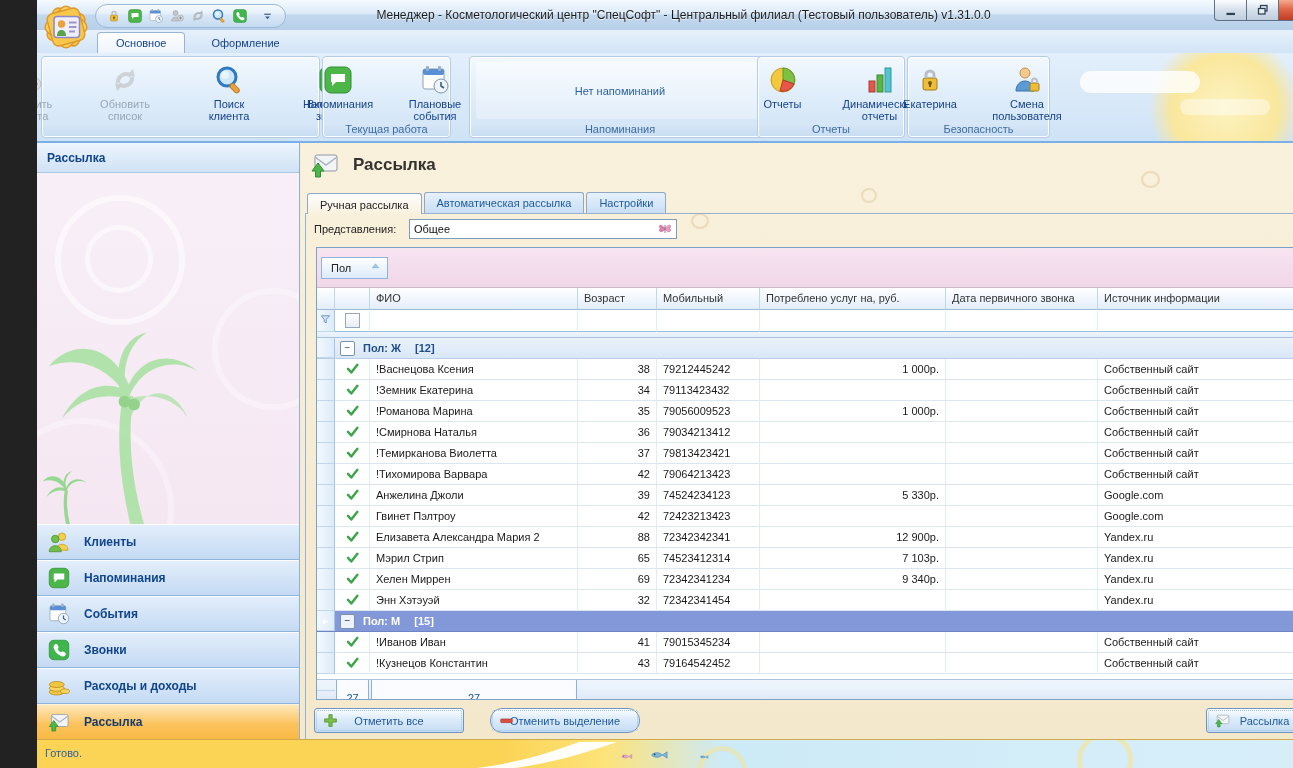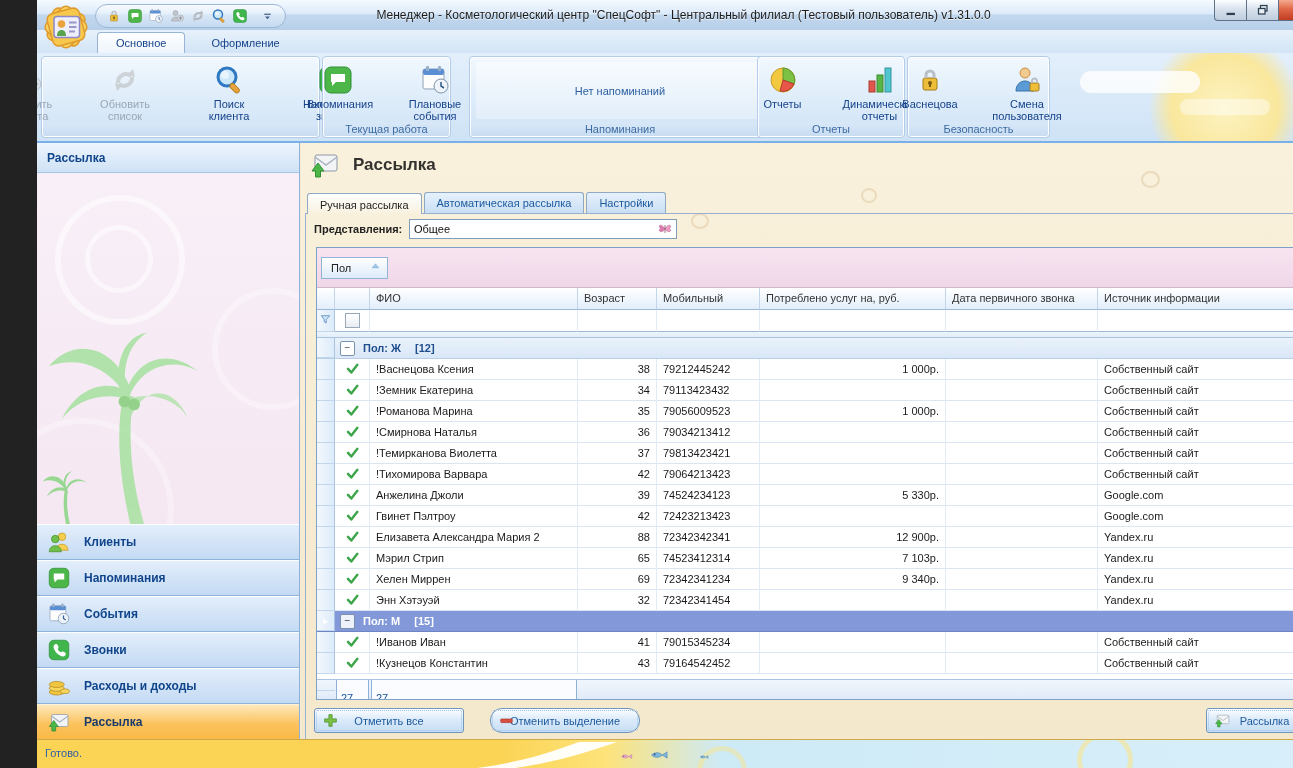--- a/index.html
+++ b/index.html
@@ -75,21 +75,21 @@
   .main-header{position:absolute;left:8px;top:6px;display:flex;align-items:center;gap:12px;}
   .main-header .ic{width:32px;height:32px;}
   .main-title{font-size:17px;font-weight:bold;color:#33322f;}
   #main-tabs{position:absolute;left:6px;top:49px;display:flex;gap:2px;z-index:2;}
   .mtab{padding:4px 12px 3px;border:1px solid #8fa8c4;border-bottom:none;
     border-radius:3px 3px 0 0;background:linear-gradient(#e6f1fc,#c9def4);color:#1c5a9e;}
   .mtab.active{background:linear-gradient(#fefefe,#f8f1de);color:#222;position:relative;top:1px;
     padding-top:5px;}
   .panel{position:absolute;left:4px;top:70px;width:1021px;height:527px;
     border:1px solid #96b1d2;box-sizing:content-box;}
-  .views-label{position:absolute;left:8px;top:9px;color:#222;font-weight:bold;}
+  .views-label{position:absolute;left:8px;top:9px;color:#222;}
   .combo{position:absolute;left:103px;top:5px;width:268px;height:20px;background:#fff;
     border:1px solid #7f9db9;display:flex;align-items:center;box-sizing:border-box;}
   .combo-value{flex:1;padding-left:4px;color:#111;}
   .combo .butterfly{width:16px;height:16px;margin-right:3px;}
   
   #grid{position:absolute;left:10px;top:33px;width:986px;height:453px;
     border:1px solid #7da2c9;background:#fff;box-sizing:border-box;overflow:hidden;}
   .gpanel{height:40px;background:linear-gradient(#f7e4f1,#f0d7e8);display:flex;
     align-items:center;padding-left:4px;border-bottom:1px solid #cdb9ca;box-sizing:border-box;}
   .gpbtn{height:22px;display:flex;align-items:center;gap:19px;padding:0 6px 0 9px;
@@ -122,21 +122,21 @@
   .drow{height:21px;background:#fff;}
   .ccell{border-bottom:1px solid #dbe6f3;border-right:1px solid #e3ecf5;display:flex;
     align-items:center;justify-content:center;background:#fff;}
   .dcell{height:21px;line-height:20px;padding:0 6px;border-right:1px solid #e3ecf5;
     border-bottom:1px solid #dbe6f3;color:#1a1a1a;}
   .a-r{text-align:right;}
   .gsliver{height:5px;background:#fff;border-bottom:1px solid #aac4e0;}
   .gsummary{height:21px;background:linear-gradient(#f0f6fd,#dfeaf7);align-items:center;}
   .sumcell{height:21px;display:flex;align-items:center;padding:0 1px;}
   .sumbox{display:block;width:100%;height:23px;line-height:15px;border:1px solid #8fb0d8;
-    background:#fafcff;color:#17529c;text-align:left;padding:12px 4px;box-sizing:border-box;}
+    background:#fafcff;color:#17529c;text-align:center;padding:12px 4px;box-sizing:border-box;}
   
   .vscroll{position:absolute;left:999px;top:33px;width:16px;height:453px;box-sizing:border-box;
     border:1px solid #a9c6e4;background:linear-gradient(90deg,#f0f6fc,#dfeaf6);}
   .vs-up{position:absolute;top:0;left:0;right:0;height:16px;display:flex;justify-content:center;}
   .vs-thumb{position:absolute;left:1px;top:18px;width:12px;height:388px;
     border:1.5px solid #57a44b;border-radius:8px;box-sizing:border-box;
     background:linear-gradient(90deg,#d9f1cf,#96d583 55%,#7cc868);
     display:flex;align-items:center;justify-content:center;}
   .grip{width:7px;height:7px;
     background:repeating-linear-gradient(#3d7036 0 1px,transparent 1px 3px);}
@@ -365,21 +365,21 @@
         </div>
         <div class="rgroup" style="left: 870px; width: 141px;">
           <div class="rg-body">
             <div class="rbtn">
               <span class="ic"><svg width="32" height="32" viewBox="0 0 32 32">
                   <rect x="9" y="14" width="14" height="12" rx="2" fill="#edbe3a" stroke="#a67c18"></rect>
                   <path d="M12 14v-3a4 4 0 0 1 8 0v3" fill="none" stroke="#b9bfc7" stroke-width="3"></path>
                   <circle cx="16" cy="19" r="2" fill="#7a5a10"></circle>
                   <rect x="15" y="20" width="2" height="3" fill="#7a5a10"></rect>
                 </svg></span>
-              <span>Васнецова</span>
+              <span>Екатерина</span>
             </div>
             <div class="rbtn">
               <span class="ic"><svg width="32" height="32" viewBox="0 0 32 32">
                   <circle cx="14" cy="9" r="5" fill="#f2c98f" stroke="#c78f4a"></circle>
                   <path d="M5 27c0-6 4-10 9-10s9 4 9 10z" fill="#5b9bd5" stroke="#3a72a8"></path>
                   <rect x="19" y="19" width="9" height="8" rx="1.5" fill="#edbe3a" stroke="#a67c18"></rect>
                   <path d="M21 19v-2a2.5 2.5 0 0 1 5 0v2" fill="none" stroke="#b9bfc7" stroke-width="2"></path>
                 </svg></span>
               <span>Смена пользователя</span>
             </div>

